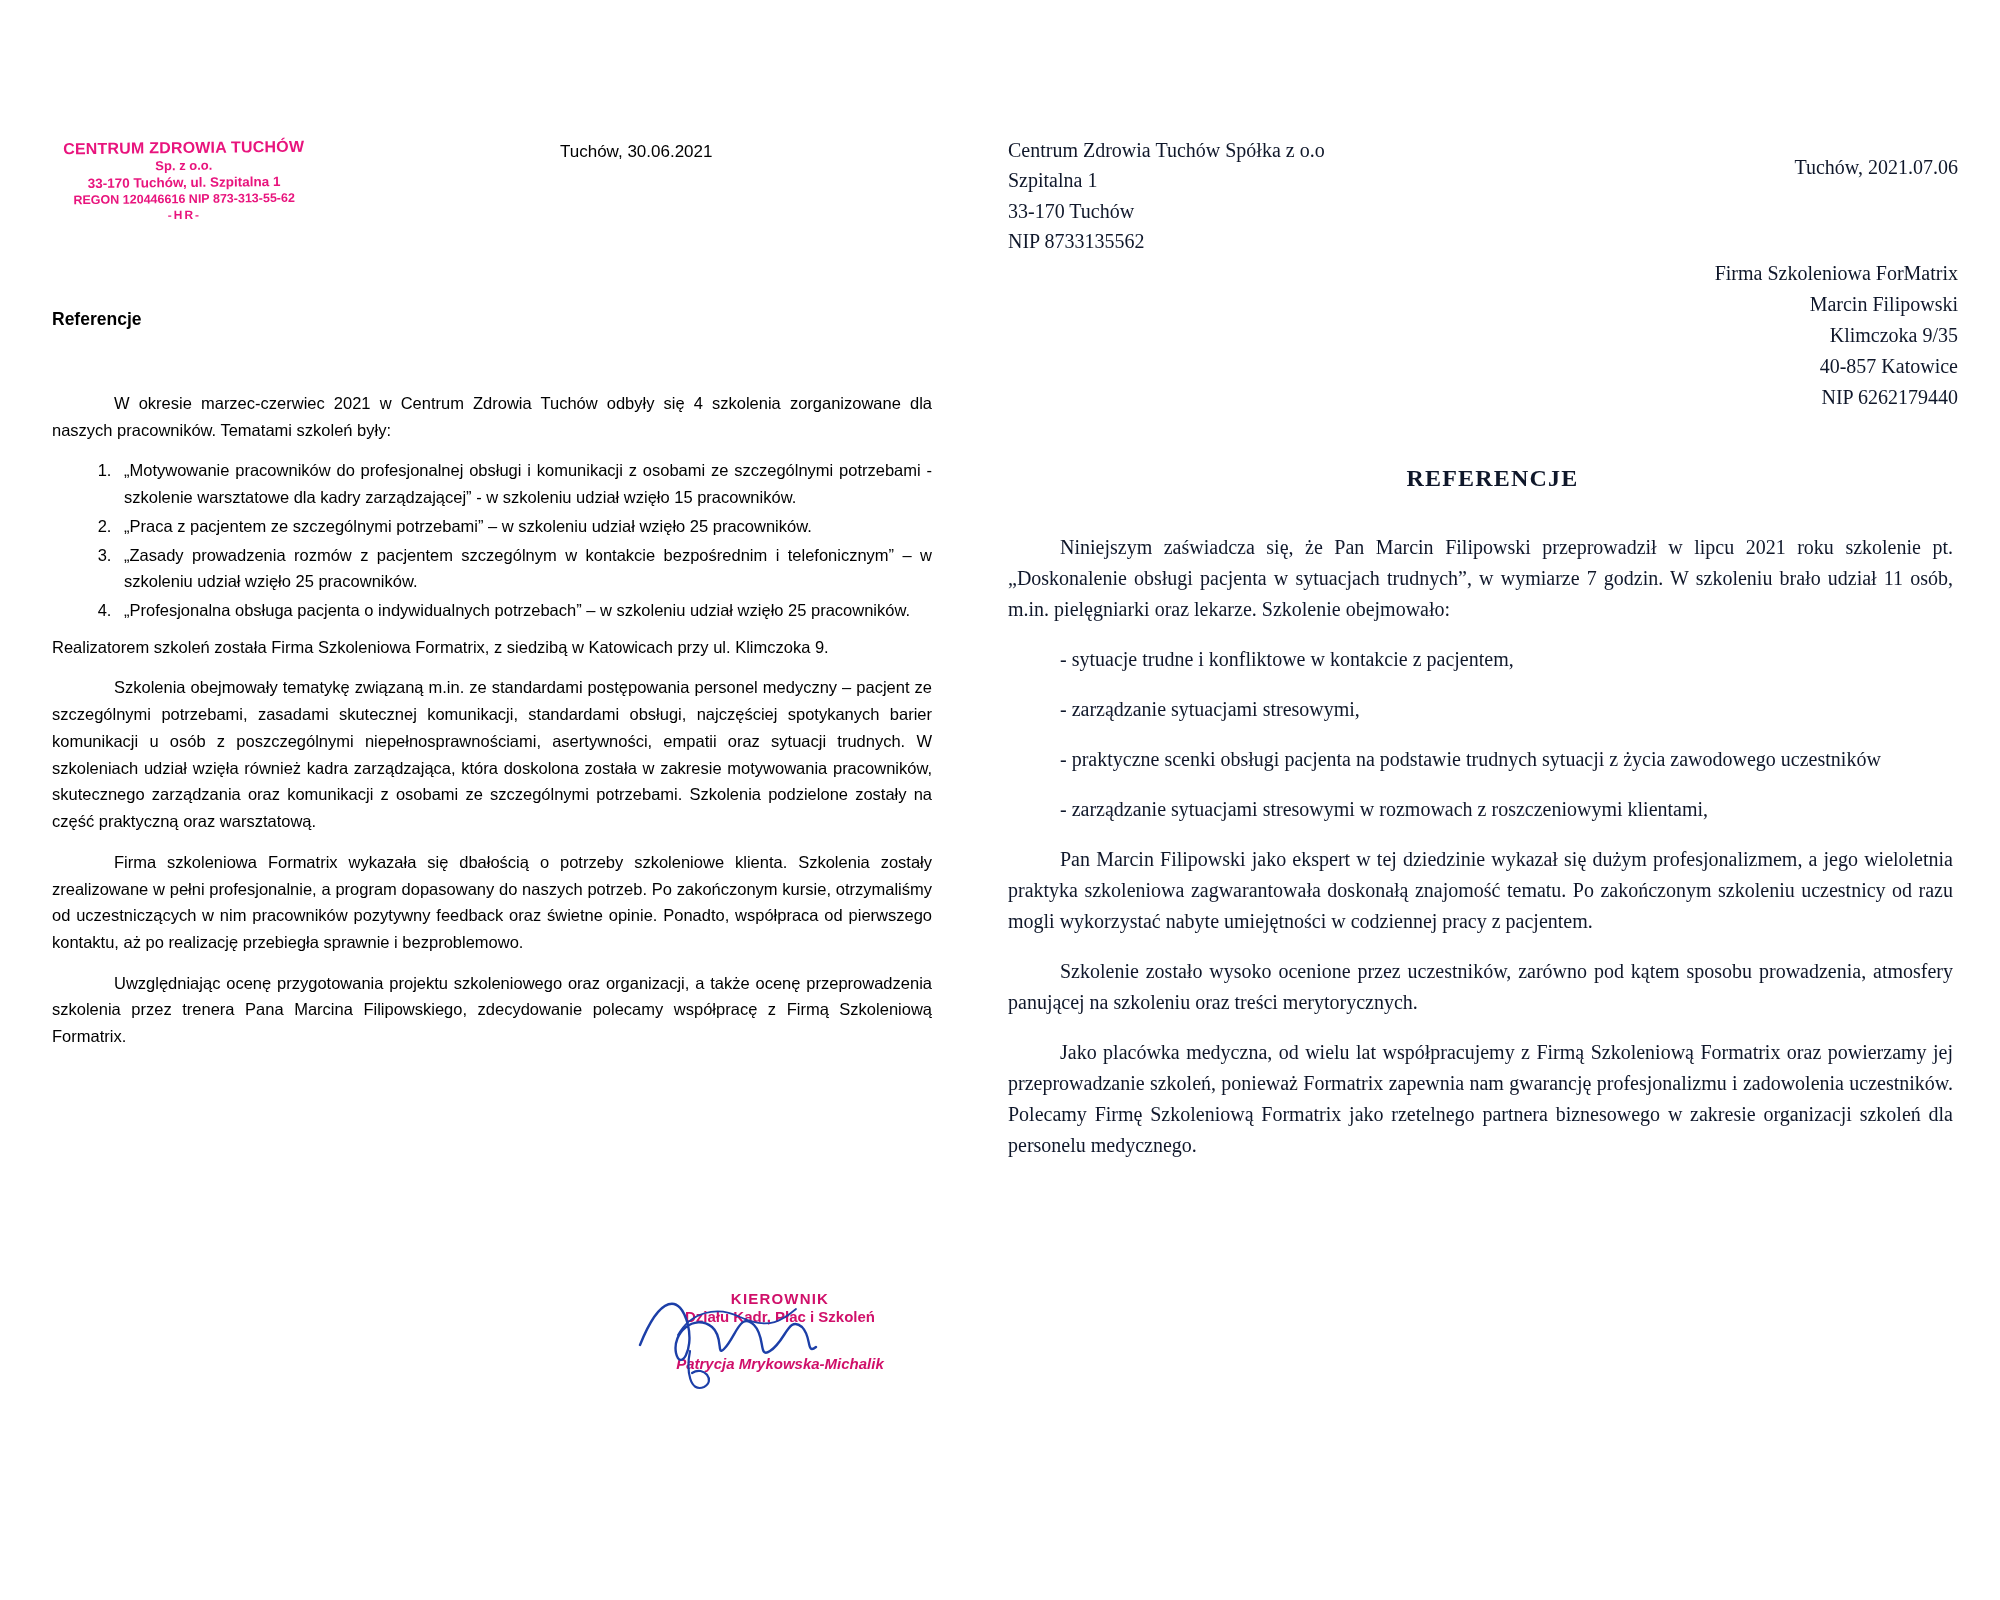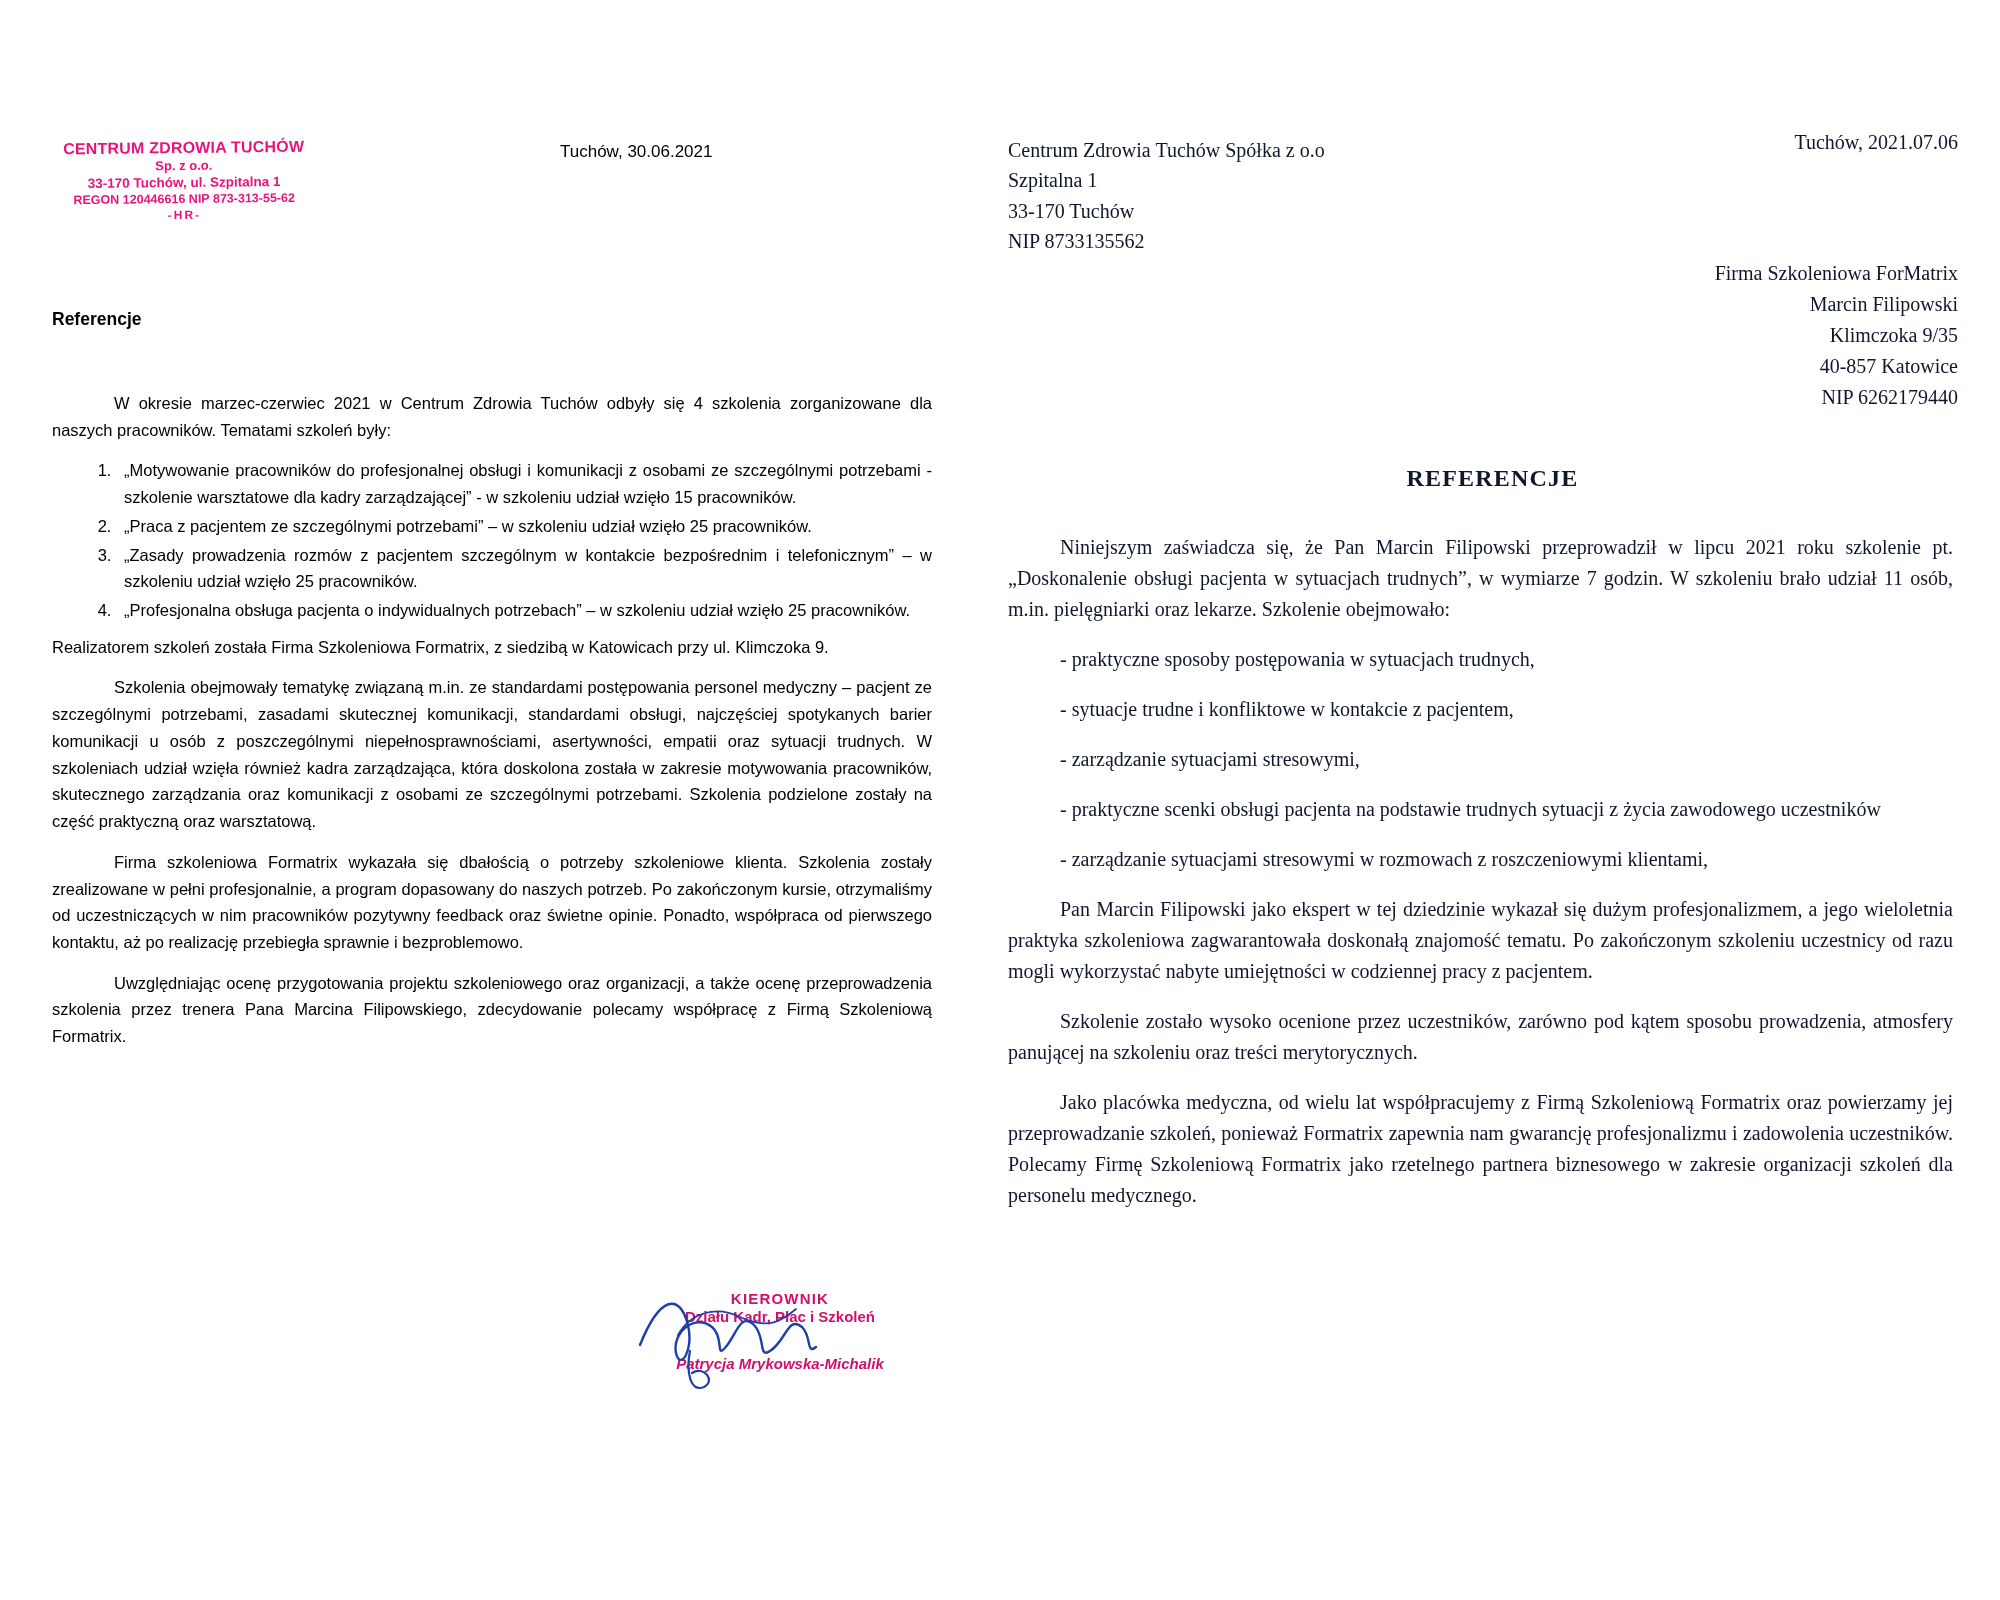--- a/index.html
+++ b/index.html
@@ -129,21 +129,21 @@
   }
   .sender-right {
     position: absolute;
     left: 23px;
     top: 135px;
     line-height: 1.52;
   }
   .date-right {
     position: absolute;
     right: 42px;
-    top: 127px;
+    top: 152px;
   }
   .recipient-right {
     position: absolute;
     right: 42px;
     top: 258px;
     text-align: right;
     line-height: 1.55;
   }
   .title-right {
     position: absolute;
@@ -235,21 +235,20 @@
       <div>Marcin Filipowski</div>
       <div>Klimczoka 9/35</div>
       <div>40-857 Katowice</div>
       <div>NIP 6262179440</div>
     </div>
 
     <div class="title-right">REFERENCJE</div>
 
     <div class="body-right">
       <p>Niniejszym zaświadcza się, że Pan Marcin Filipowski przeprowadził w lipcu 2021 roku szkolenie pt. „Doskonalenie obsługi pacjenta w sytuacjach trudnych”, w wymiarze 7 godzin. W szkoleniu brało udział 11 osób, m.in. pielęgniarki oraz lekarze. Szkolenie obejmowało:</p>
-      <p class="dash">- praktyczne sposoby postępowania w sytuacjach trudnych,</p>
       <p class="dash">- sytuacje trudne i konfliktowe w kontakcie z pacjentem,</p>
       <p class="dash">- zarządzanie sytuacjami stresowymi,</p>
       <p class="dash">- praktyczne scenki obsługi pacjenta na podstawie trudnych sytuacji z życia zawodowego uczestników</p>
       <p class="dash">- zarządzanie sytuacjami stresowymi w rozmowach z roszczeniowymi klientami,</p>
       <p>Pan Marcin Filipowski jako ekspert w tej dziedzinie wykazał się dużym profesjonalizmem, a jego wieloletnia praktyka szkoleniowa zagwarantowała doskonałą znajomość tematu. Po zakończonym szkoleniu uczestnicy od razu mogli wykorzystać nabyte umiejętności w codziennej pracy z pacjentem.</p>
       <p>Szkolenie zostało wysoko ocenione przez uczestników, zarówno pod kątem sposobu prowadzenia, atmosfery panującej na szkoleniu oraz treści merytorycznych.</p>
       <p>Jako placówka medyczna, od wielu lat współpracujemy z Firmą Szkoleniową Formatrix oraz powierzamy jej przeprowadzanie szkoleń, ponieważ Formatrix zapewnia nam gwarancję profesjonalizmu i zadowolenia uczestników. Polecamy Firmę Szkoleniową Formatrix jako rzetelnego partnera biznesowego w zakresie organizacji szkoleń dla personelu medycznego.</p>
     </div>
 
   </div>

